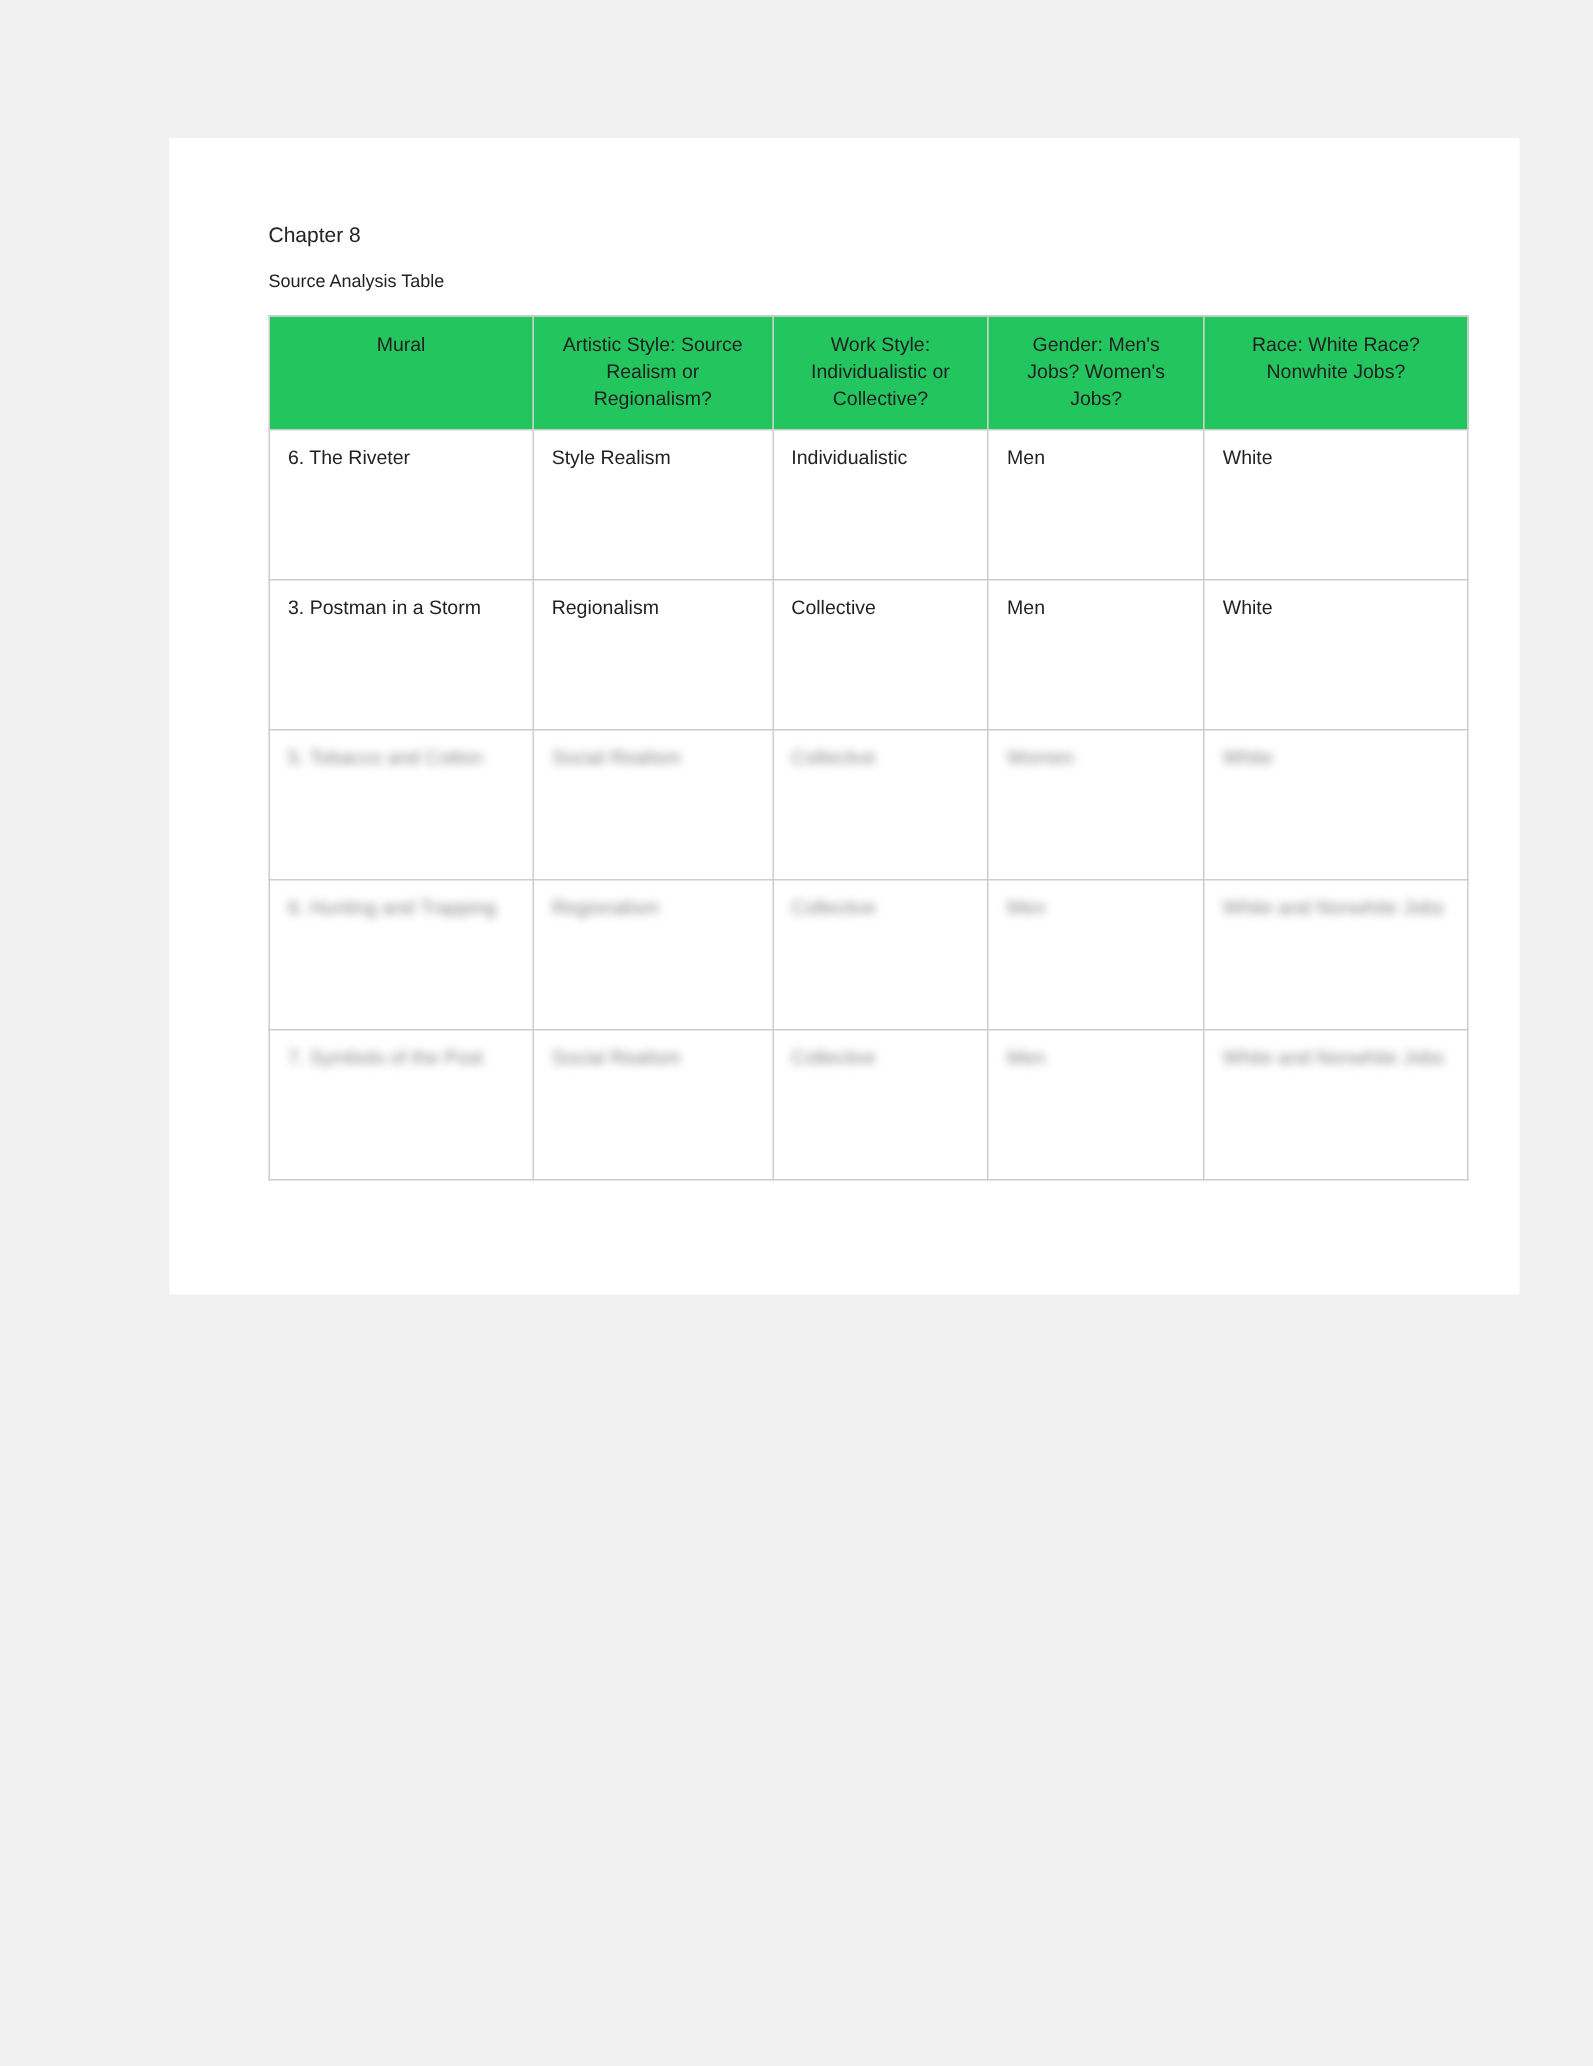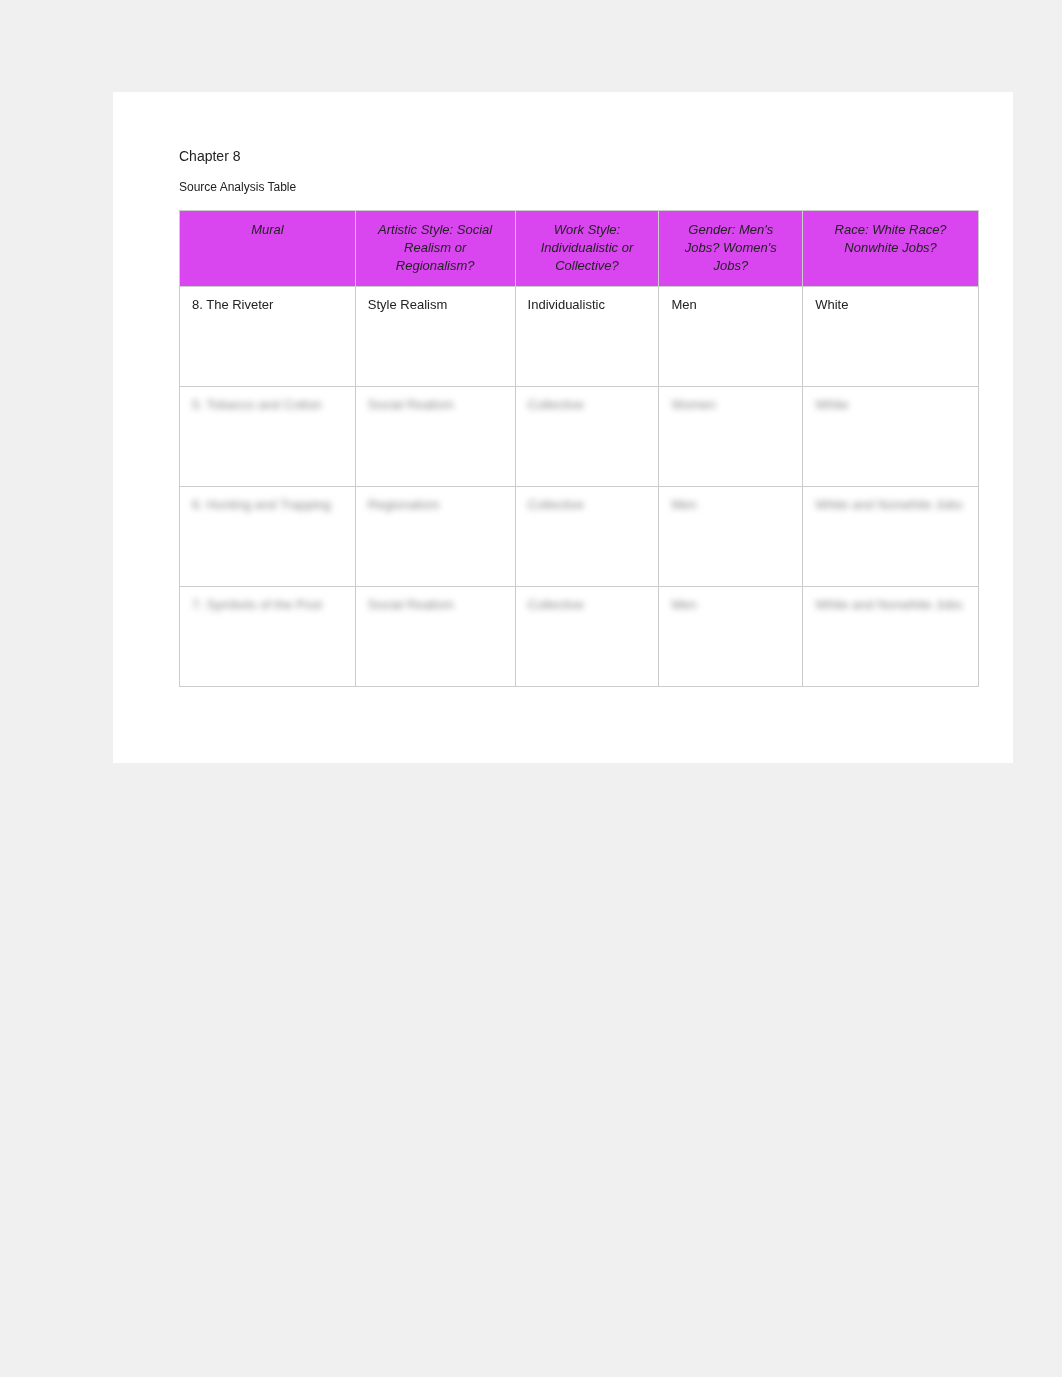--- a/index.html
+++ b/index.html
@@ -49,22 +49,21 @@
     .analysis-table th,
     .analysis-table td {
       border: 1px solid #ccc;
       padding: 10px 12px;
       vertical-align: top;
       font-size: 13px;
       min-height: 80px;
     }
 
     .analysis-table thead tr {
-      background: #d946ef;
-      font-style: italic;
+      background: #22c55e;
     }
 
     .analysis-table tbody tr {
       height: 100px;
     }
 
     .blurred {
       filter: blur(3px);
       color: #888;
       user-select: none;
@@ -87,31 +86,38 @@
 
 <div class="page-container">
 
   <div class="chapter-label">Chapter 8</div>
   <div class="table-label">Source Analysis Table</div>
 
   <table class="analysis-table">
     <thead>
       <tr>
         <th class="header-cell col-mural">Mural</th>
-        <th class="header-cell col-artistic">Artistic Style: Social Realism or Regionalism?</th>
+        <th class="header-cell col-artistic">Artistic Style: Source Realism or Regionalism?</th>
         <th class="header-cell col-work">Work Style: Individualistic or Collective?</th>
         <th class="header-cell col-gender">Gender: Men's Jobs? Women's Jobs?</th>
         <th class="header-cell col-race">Race: White Race? Nonwhite Jobs?</th>
       </tr>
     </thead>
     <tbody id="table-body">
     <tr>
-          <td>8. The Riveter</td>
+          <td>6. The Riveter</td>
           <td>Style Realism</td>
           <td>Individualistic</td>
+          <td>Men</td>
+          <td>White</td>
+        </tr>
+        <tr>
+          <td>3. Postman in a Storm</td>
+          <td>Regionalism</td>
+          <td>Collective</td>
           <td>Men</td>
           <td>White</td>
         </tr>
         <tr>
           <td class="blurred">5. Tobacco and Cotton</td>
           <td class="blurred">Social Realism</td>
           <td class="blurred">Collective</td>
           <td class="blurred">Women</td>
           <td class="blurred">White</td>
         </tr>

